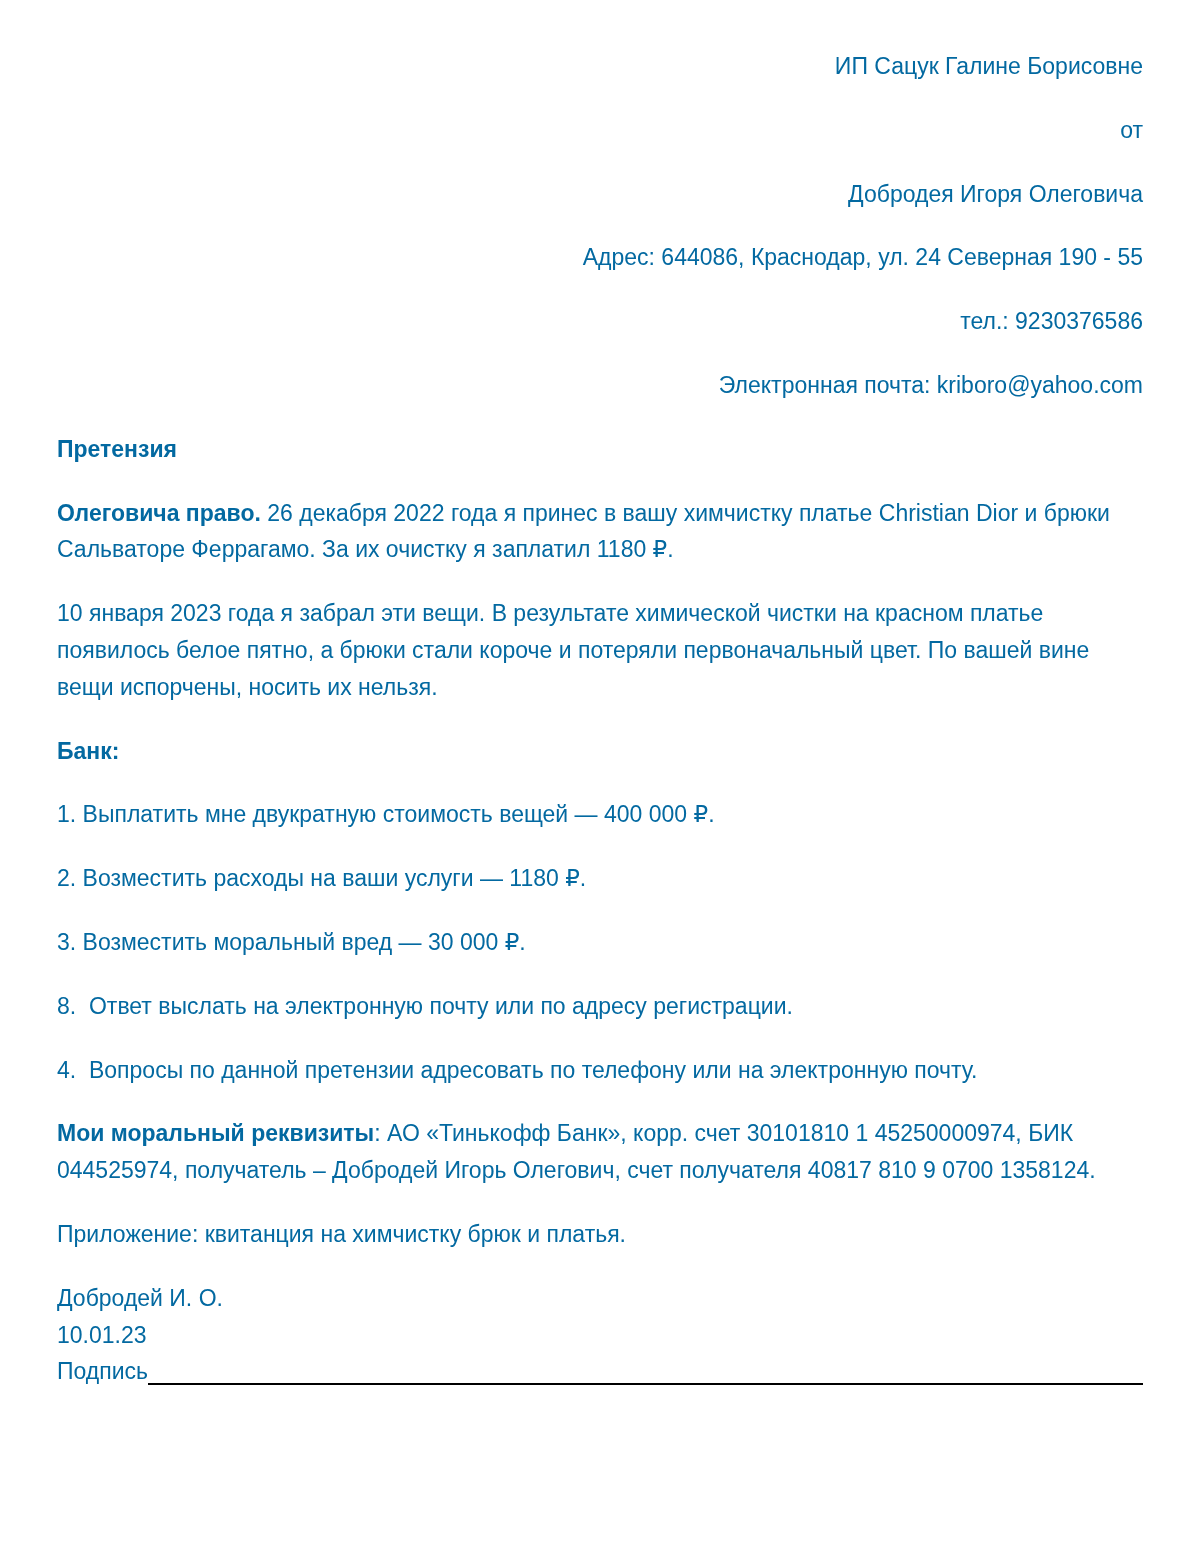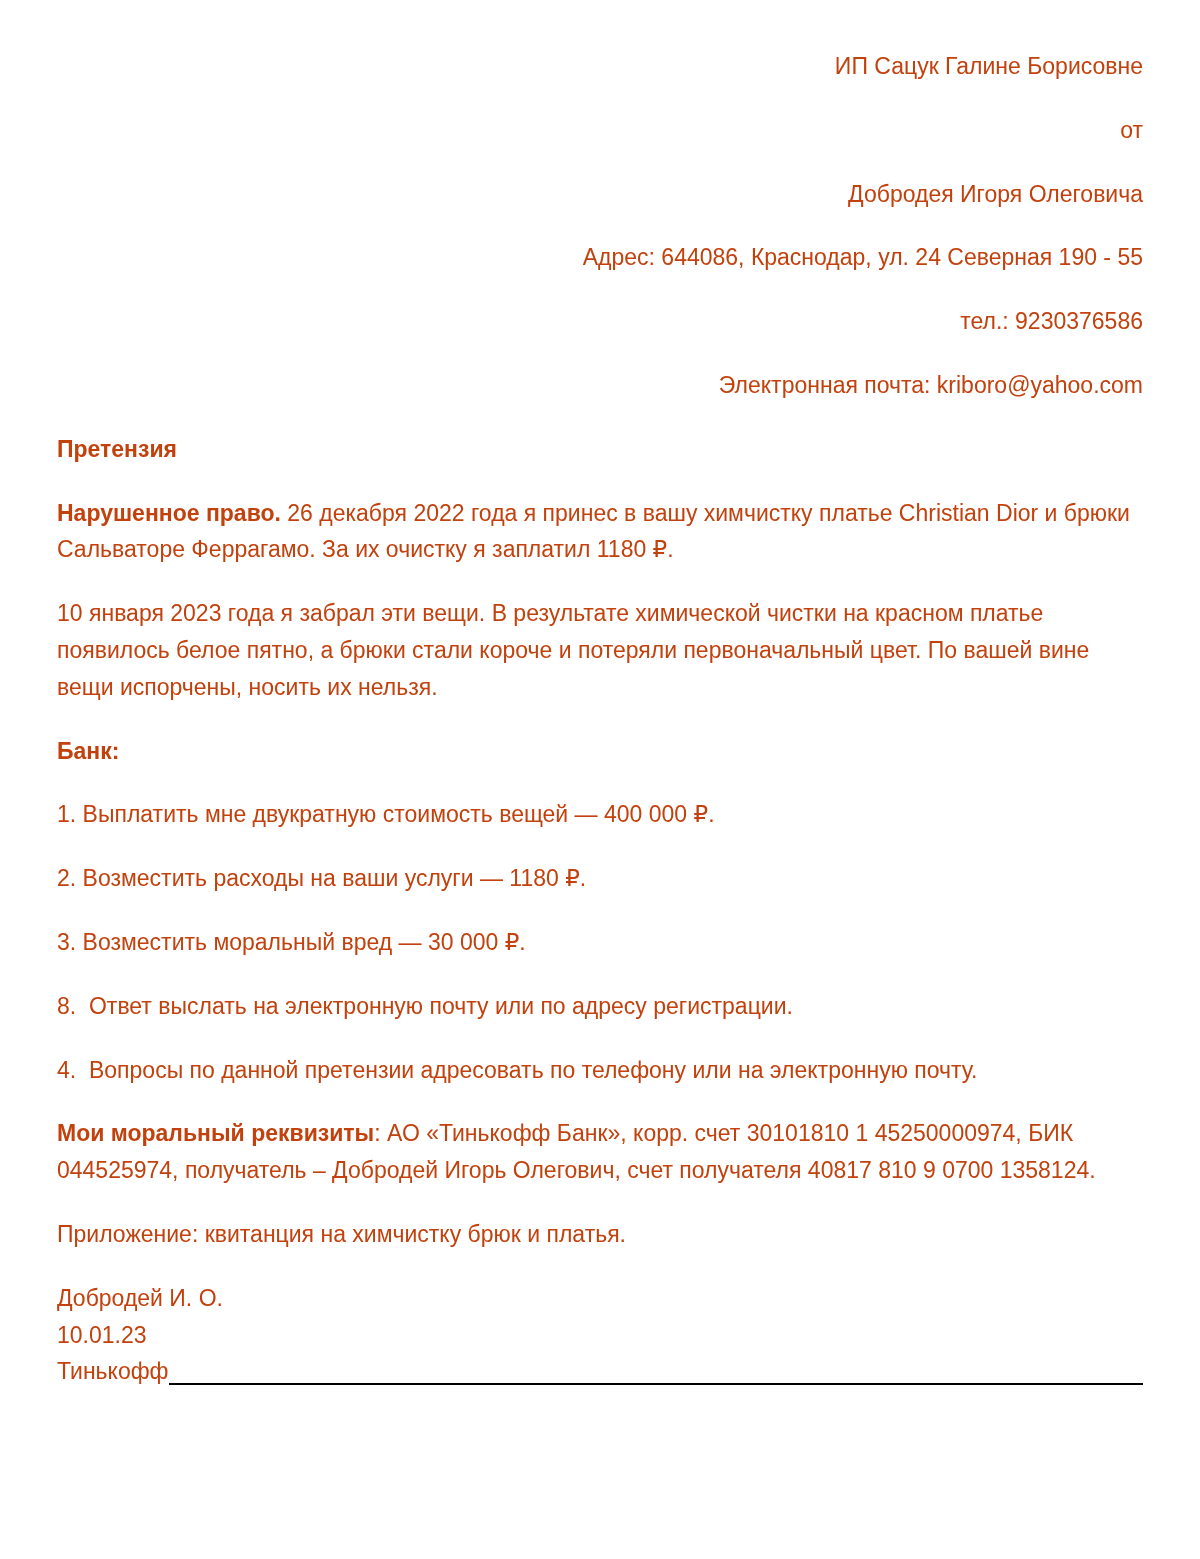--- a/index.html
+++ b/index.html
@@ -2,21 +2,21 @@
 <html><head>
 <meta charset="utf-8">
 <style>
   * { margin: 0; padding: 0; box-sizing: border-box; }
   html, body { background: #ffffff; }
   .page {
     width: 1200px;
     height: 1559px;
     margin: 0 auto;
     background: #ffffff;
-    color: #c2410c;
+    color: #0369a1;
     font-family: "Liberation Sans", "DejaVu Sans", sans-serif;
     font-size: 23px;
     line-height: 1.6;
     padding: 48px 57px 40px 57px;
     overflow: hidden;
   }
   .para { white-space: pre-wrap; margin-bottom: 27px; }
   .right { text-align: right; }
   .center { text-align: left; }
   .bold { font-weight: bold; }
@@ -41,36 +41,36 @@
 
   <p class="para right">ИП Сацук Галине Борисовне</p>
   <p class="para right">от</p>
   <p class="para right">Добродея Игоря Олеговича</p>
   <p class="para right">Адрес: 644086, Краснодар, ул. 24 Северная 190 - 55</p>
   <p class="para right">тел.: 9230376586</p>
   <p class="para right">Электронная почта: kriboro@yahoo.com</p>
 
   <p class="para center bold">Претензия</p>
 
-  <p class="para"><span class="bold">Нарушенное право.</span><span> 26 декабря 2022 года я принес в вашу химчистку платье Christian Dior и брюки Сальваторе Феррагамо. За их очистку я заплатил 1180 ₽.</span></p>
+  <p class="para"><span class="bold">Олеговича право.</span><span> 26 декабря 2022 года я принес в вашу химчистку платье Christian Dior и брюки Сальваторе Феррагамо. За их очистку я заплатил 1180 ₽.</span></p>
 
   <p class="para">10 января 2023 года я забрал эти вещи. В результате химической чистки на красном платье появилось белое пятно, а брюки стали короче и потеряли первоначальный цвет. По вашей вине вещи испорчены, носить их нельзя.</p>
 
   <p class="para bold">Банк:</p>
 
   <p class="para">1. Выплатить мне двукратную стоимость вещей — 400 000 ₽.</p>
   <p class="para">2. Возместить расходы на ваши услуги — 1180 ₽.</p>
   <p class="para">3. Возместить моральный вред — 30 000 ₽.</p>
   <p class="para">8.  Ответ выслать на электронную почту или по адресу регистрации.</p>
   <p class="para">4.  Вопросы по данной претензии адресовать по телефону или на электронную почту.</p>
 
   <p class="para"><span class="bold">Мои моральный реквизиты</span><span>: АО «Тинькофф Банк», корр. счет 30101810 1 45250000974, БИК 044525974, получатель – Добродей Игорь Олегович, счет получателя 40817 810 9 0700 1358124.</span></p>
 
   <p class="para">Приложение: квитанция на химчистку брюк и платья.</p>
 
   <p class="para tight">Добродей И. О.</p>
   <p class="para tight">10.01.23</p>
   <div class="sig-row">
-    <span class="label">Тинькофф</span>
+    <span class="label">Подпись</span>
     <span class="sig-line"></span>
   </div>
 
 </div>
 
 </body></html>

